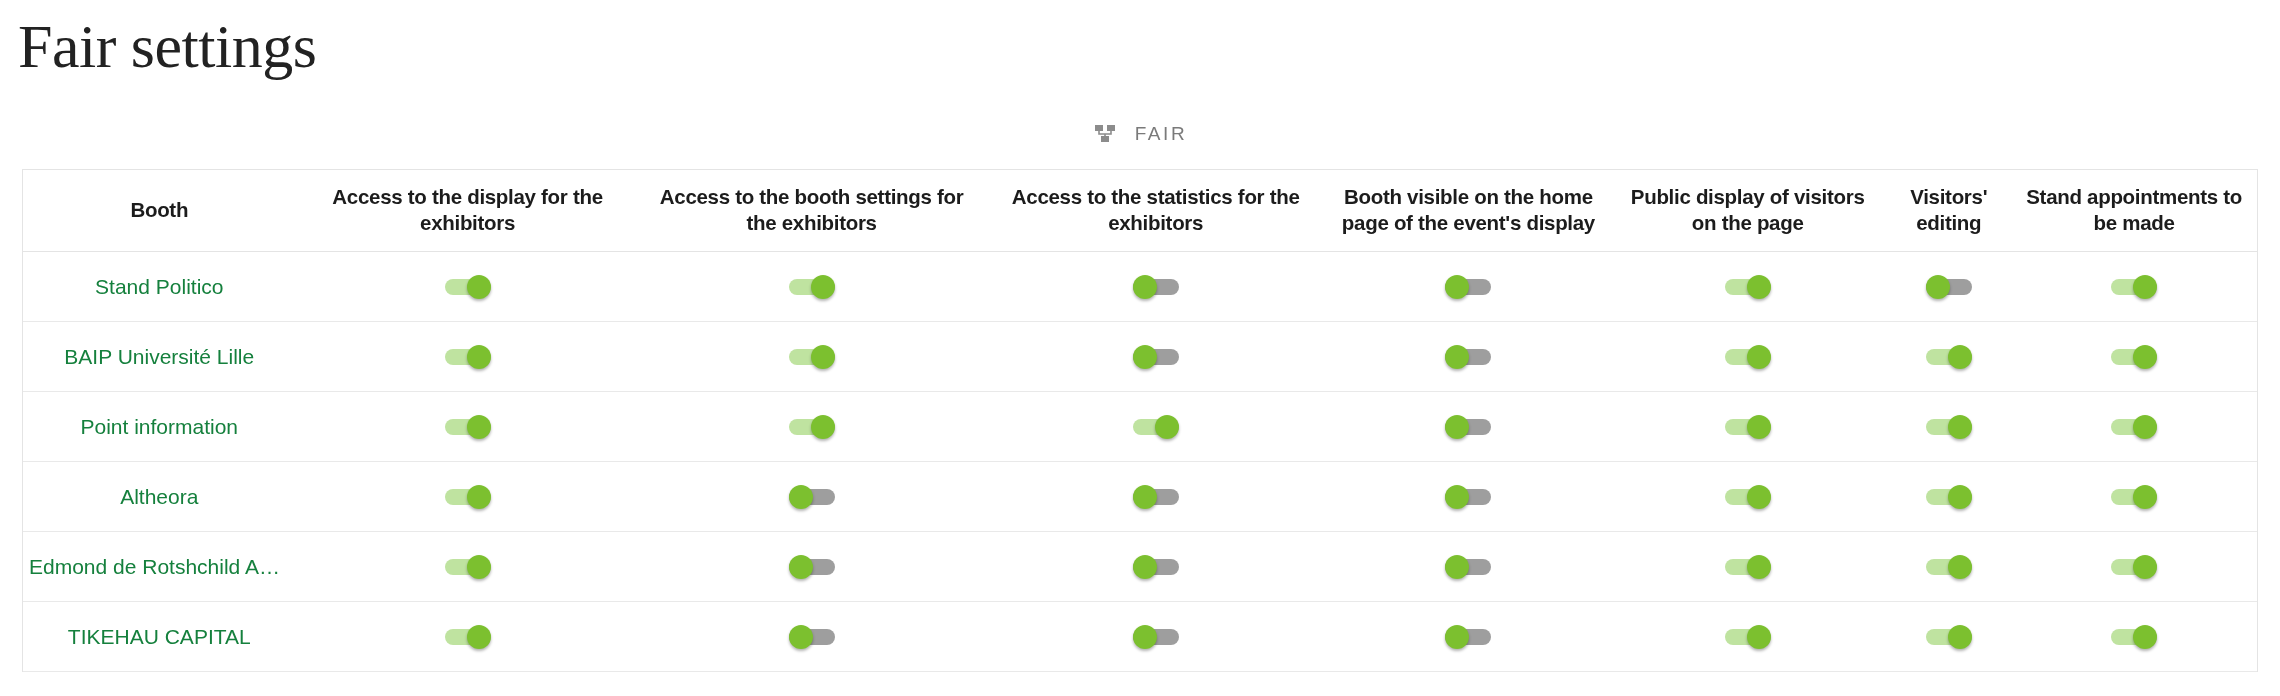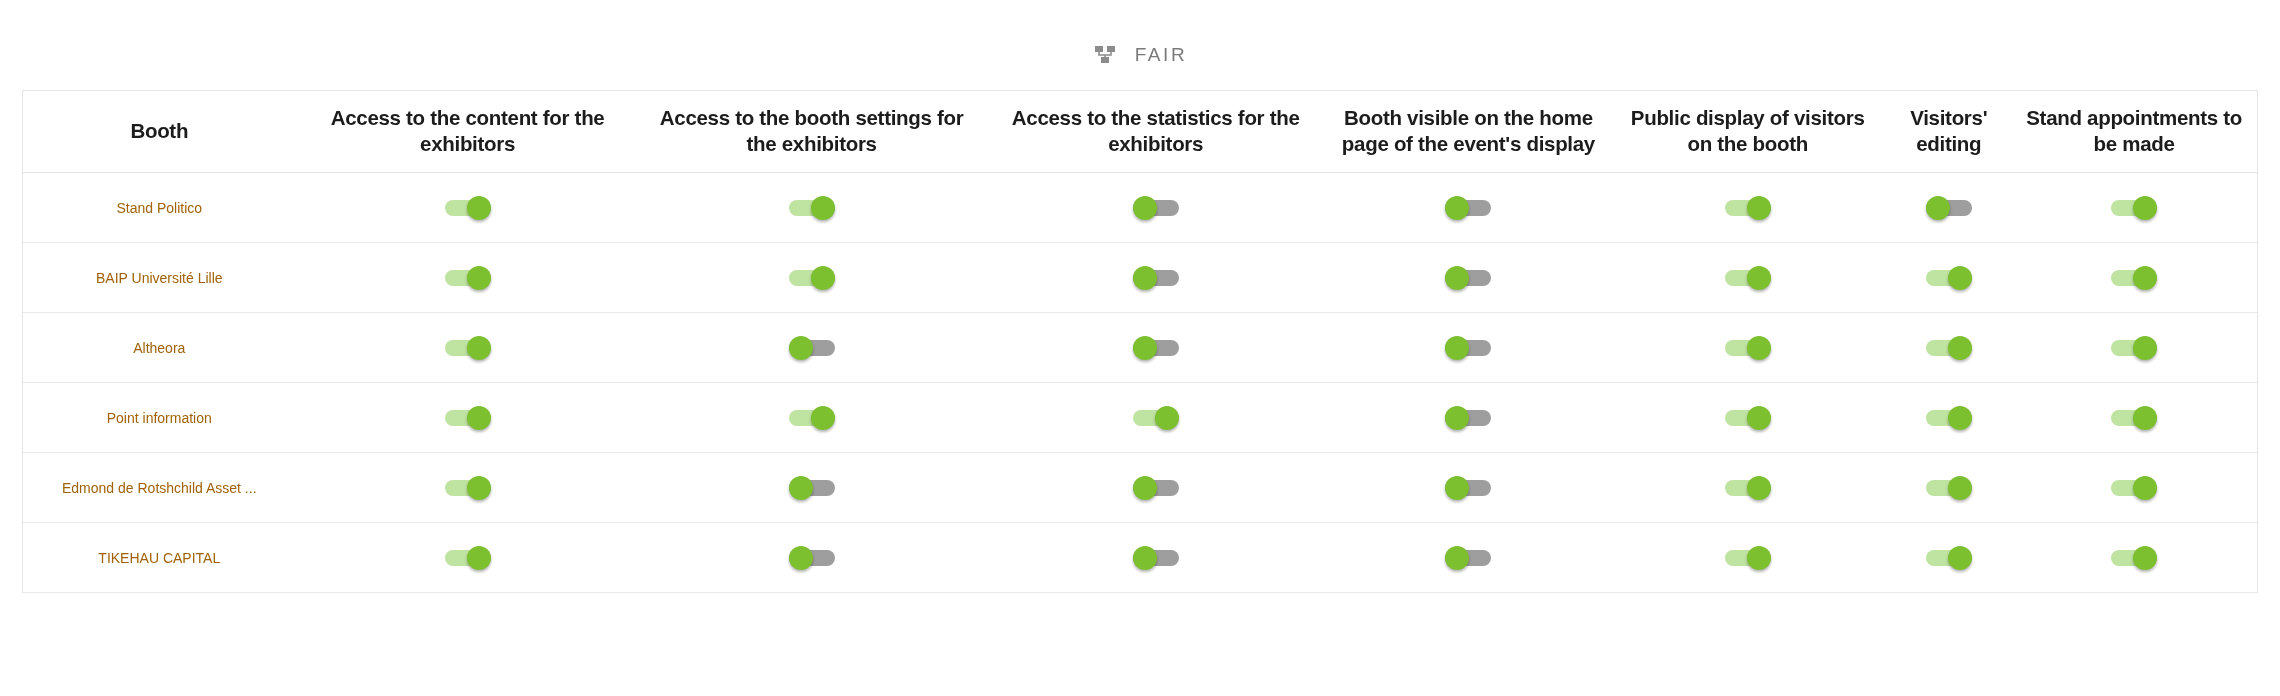--- a/index.html
+++ b/index.html
@@ -78,22 +78,22 @@
     letter-spacing: -0.3px;
   }
   tbody td {
     border-bottom: 1px solid #e9e9e9;
     height: 70px;
     text-align: center;
     vertical-align: middle;
     padding: 0 6px;
   }
   .booth-name {
-    font-size: 14px;
-    color: #a16207;
+    font-size: 21px;
+    color: #15803d;
     text-align: center;
     white-space: nowrap;
     overflow: hidden;
     text-overflow: ellipsis;
   }
 
   
   col.c-booth   { width: 12.2%; }
   col.c-std     { width: 12.6%; }
   col.c-pub     { width: 12.4%; }
@@ -126,20 +126,21 @@
   .switch.on  .track { background: #bfe3a0; }
   .switch.on  .knob  { left: 22px; }
   .switch.off .track { background: #9e9e9e; }
   .switch.off .knob  { left: 0px; }
 </style>
 </head>
 <body>
 
 <div class="page">
 
+  <h1 class="page-title">Fair settings</h1>
 
   <div class="tabs">
 
     <div class="tab">
       <span class="tab-icon">
         <svg width="24" height="24" viewBox="0 0 24 24" aria-hidden="true">
           <rect x="1" y="3" width="8" height="6" fill="#8c8c8c"></rect>
           <rect x="13" y="3" width="8" height="6" fill="#8c8c8c"></rect>
           <rect x="7" y="14" width="8" height="6" fill="#8c8c8c"></rect>
           <path d="M5 9 L5 12 L17 12 L17 9" stroke="#8c8c8c" stroke-width="1.6" fill="none"></path>
@@ -160,25 +161,25 @@
           <col>
           <col>
           <col class="c-std">
         <col class="c-pub">
           <col class="c-vis">
           <col class="c-app">
       </colgroup>
       <thead>
         <tr>
           <th>Booth</th>
-          <th>Access to the content for the exhibitors</th>
+          <th>Access to the display for the exhibitors</th>
           <th>Access to the booth settings for the exhibitors</th>
           <th>Access to the statistics for the exhibitors</th>
           <th>Booth visible on the home page of the event's display</th>
-          <th>Public display of visitors on the booth</th>
+          <th>Public display of visitors on the page</th>
           <th>Visitors' editing</th>
           <th>Stand appointments to be made</th>
         </tr>
       </thead>
       <tbody id="table-body">
           <tr>
             <td>
               <div class="booth-name">Stand Politico</div>
             </td>
             <td><span class="switch on"><span class="track"></span><span class="knob"></span></span></td>
@@ -196,37 +197,37 @@
             <td><span class="switch on"><span class="track"></span><span class="knob"></span></span></td>
             <td><span class="switch on"><span class="track"></span><span class="knob"></span></span></td>
             <td><span class="switch off"><span class="track"></span><span class="knob"></span></span></td>
             <td><span class="switch off"><span class="track"></span><span class="knob"></span></span></td>
             <td><span class="switch on"><span class="track"></span><span class="knob"></span></span></td>
             <td><span class="switch on"><span class="track"></span><span class="knob"></span></span></td>
             <td><span class="switch on"><span class="track"></span><span class="knob"></span></span></td>
           </tr>
           <tr>
             <td>
+              <div class="booth-name">Point information</div>
+            </td>
+            <td><span class="switch on"><span class="track"></span><span class="knob"></span></span></td>
+            <td><span class="switch on"><span class="track"></span><span class="knob"></span></span></td>
+            <td><span class="switch on"><span class="track"></span><span class="knob"></span></span></td>
+            <td><span class="switch off"><span class="track"></span><span class="knob"></span></span></td>
+            <td><span class="switch on"><span class="track"></span><span class="knob"></span></span></td>
+            <td><span class="switch on"><span class="track"></span><span class="knob"></span></span></td>
+            <td><span class="switch on"><span class="track"></span><span class="knob"></span></span></td>
+          </tr>
+          <tr>
+            <td>
               <div class="booth-name">Altheora</div>
             </td>
             <td><span class="switch on"><span class="track"></span><span class="knob"></span></span></td>
             <td><span class="switch off"><span class="track"></span><span class="knob"></span></span></td>
             <td><span class="switch off"><span class="track"></span><span class="knob"></span></span></td>
-            <td><span class="switch off"><span class="track"></span><span class="knob"></span></span></td>
-            <td><span class="switch on"><span class="track"></span><span class="knob"></span></span></td>
-            <td><span class="switch on"><span class="track"></span><span class="knob"></span></span></td>
-            <td><span class="switch on"><span class="track"></span><span class="knob"></span></span></td>
-          </tr>
-          <tr>
-            <td>
-              <div class="booth-name">Point information</div>
-            </td>
-            <td><span class="switch on"><span class="track"></span><span class="knob"></span></span></td>
-            <td><span class="switch on"><span class="track"></span><span class="knob"></span></span></td>
-            <td><span class="switch on"><span class="track"></span><span class="knob"></span></span></td>
             <td><span class="switch off"><span class="track"></span><span class="knob"></span></span></td>
             <td><span class="switch on"><span class="track"></span><span class="knob"></span></span></td>
             <td><span class="switch on"><span class="track"></span><span class="knob"></span></span></td>
             <td><span class="switch on"><span class="track"></span><span class="knob"></span></span></td>
           </tr>
           <tr>
             <td>
               <div class="booth-name">Edmond de Rotshchild Asset ...</div>
             </td>
             <td><span class="switch on"><span class="track"></span><span class="knob"></span></span></td>

